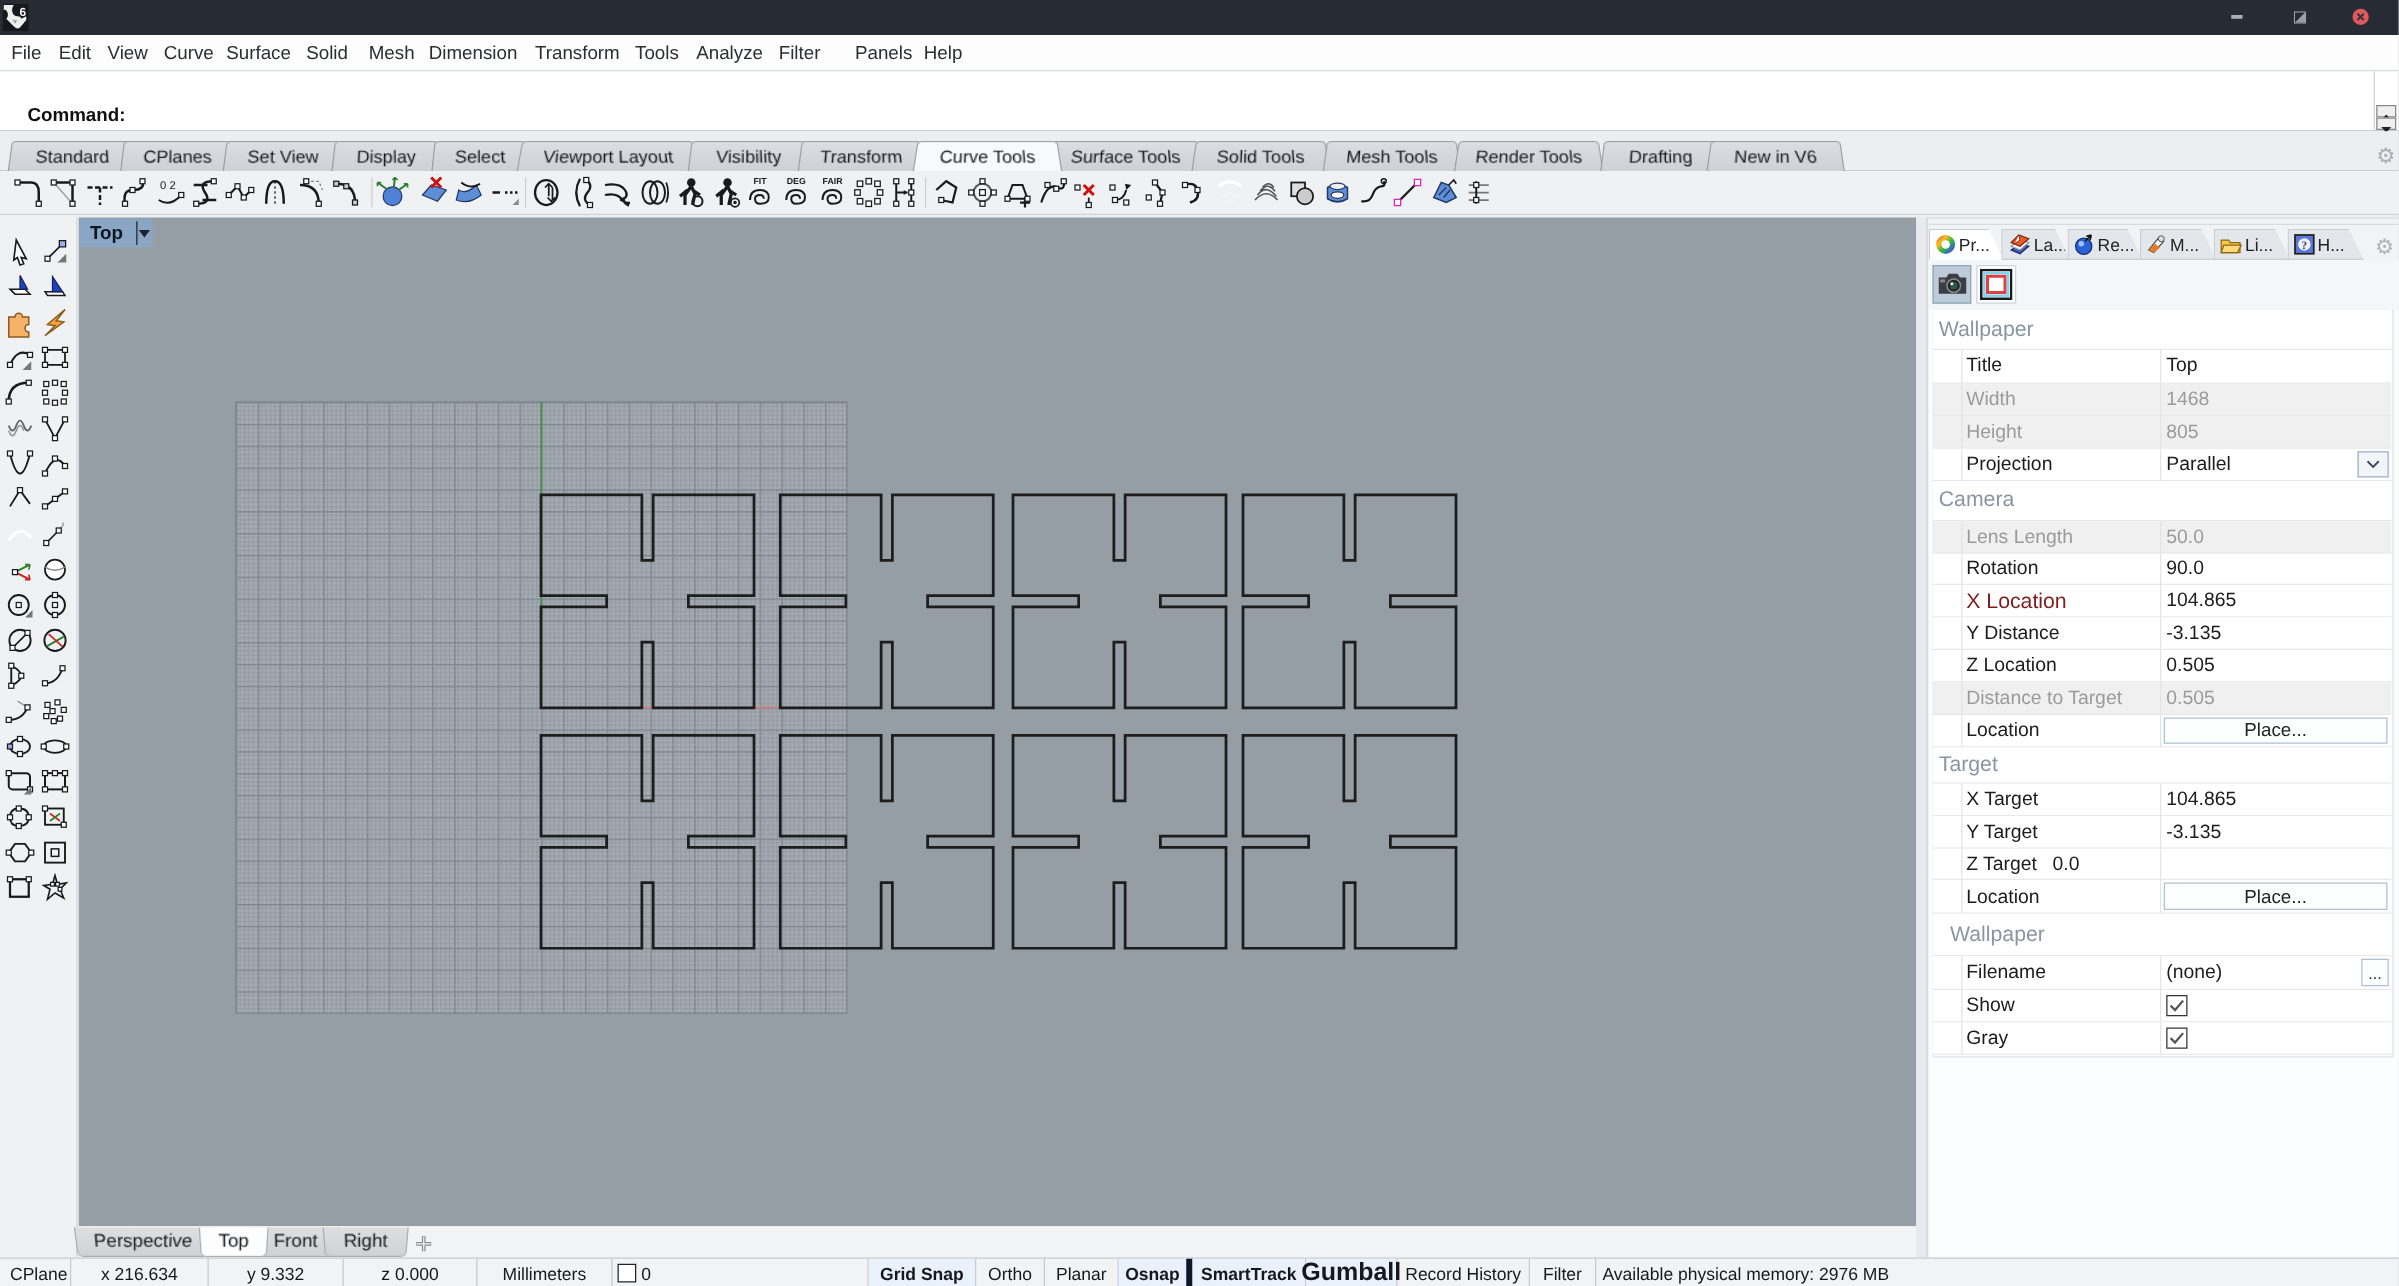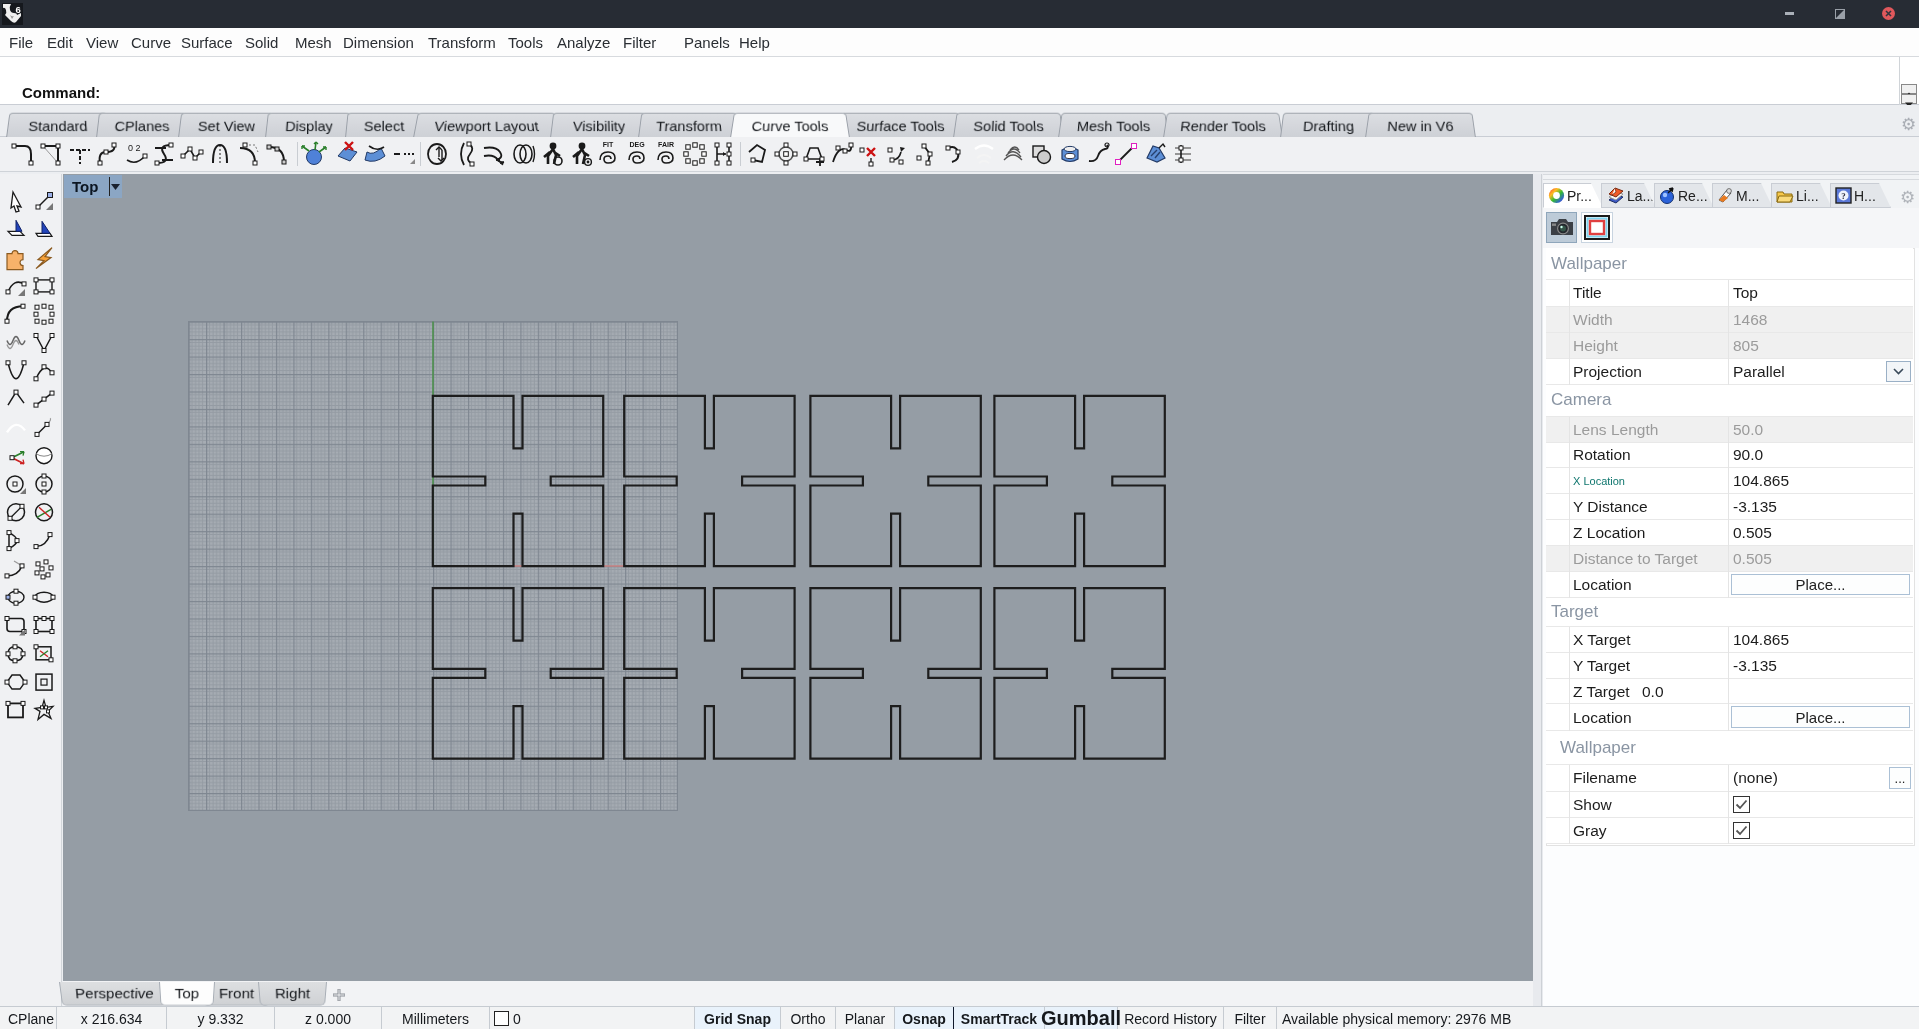--- a/index.html
+++ b/index.html
@@ -673,21 +673,21 @@
 <div style="position:absolute;left:1573px;top:416.5px;height:26.0px;display:flex;align-items:center;font-size:15.5px;color:#9b9b9b">Lens Length</div>
 <div style="position:absolute;left:1733px;top:416.5px;height:26.0px;display:flex;align-items:center;font-size:15.5px;color:#9b9b9b">50.0</div>
 <div style="position:absolute;left:1546px;top:442.5px;width:367px;height:25.5px;background:#fff;border-bottom:1px solid #e8e8e8;box-sizing:border-box"></div>
 <div style="position:absolute;left:1568.5px;top:442.5px;width:1px;height:25.5px;background:#e4e4e4"></div>
 <div style="position:absolute;left:1728px;top:442.5px;width:1px;height:25.5px;background:#e4e4e4"></div>
 <div style="position:absolute;left:1573px;top:442.5px;height:25.5px;display:flex;align-items:center;font-size:15.5px;color:#1c1c1c">Rotation</div>
 <div style="position:absolute;left:1733px;top:442.5px;height:25.5px;display:flex;align-items:center;font-size:15.5px;color:#1c1c1c">90.0</div>
 <div style="position:absolute;left:1546px;top:468.0px;width:367px;height:26.0px;background:#fff;border-bottom:1px solid #e8e8e8;box-sizing:border-box"></div>
 <div style="position:absolute;left:1568.5px;top:468.0px;width:1px;height:26.0px;background:#e4e4e4"></div>
 <div style="position:absolute;left:1728px;top:468.0px;width:1px;height:26.0px;background:#e4e4e4"></div>
-<div style="position:absolute;left:1573px;top:468.0px;height:26.0px;display:flex;align-items:center;font-size:11px;color:#0f766e">X Location</div>
+<div style="position:absolute;left:1573px;top:468.0px;height:26.0px;display:flex;align-items:center;font-size:17px;color:#7f1d1d">X Location</div>
 <div style="position:absolute;left:1733px;top:468.0px;height:26.0px;display:flex;align-items:center;font-size:15.5px;color:#1c1c1c">104.865</div>
 <div style="position:absolute;left:1546px;top:494.0px;width:367px;height:26.0px;background:#fff;border-bottom:1px solid #e8e8e8;box-sizing:border-box"></div>
 <div style="position:absolute;left:1568.5px;top:494.0px;width:1px;height:26.0px;background:#e4e4e4"></div>
 <div style="position:absolute;left:1728px;top:494.0px;width:1px;height:26.0px;background:#e4e4e4"></div>
 <div style="position:absolute;left:1573px;top:494.0px;height:26.0px;display:flex;align-items:center;font-size:15.5px;color:#1c1c1c">Y Distance</div>
 <div style="position:absolute;left:1733px;top:494.0px;height:26.0px;display:flex;align-items:center;font-size:15.5px;color:#1c1c1c">-3.135</div>
 <div style="position:absolute;left:1546px;top:520.0px;width:367px;height:26.0px;background:#fff;border-bottom:1px solid #e8e8e8;box-sizing:border-box"></div>
 <div style="position:absolute;left:1568.5px;top:520.0px;width:1px;height:26.0px;background:#e4e4e4"></div>
 <div style="position:absolute;left:1728px;top:520.0px;width:1px;height:26.0px;background:#e4e4e4"></div>
 <div style="position:absolute;left:1573px;top:520.0px;height:26.0px;display:flex;align-items:center;font-size:15.5px;color:#1c1c1c">Z Location</div>
@@ -754,21 +754,21 @@
 <div class="abs" style="left:0;top:1006px;width:1919px;height:23px;background:#f2f3f4;border-top:1px solid #c6cbd1;box-sizing:border-box">
 <div style="position:absolute;left:0px;top:0;width:57px;height:23px;background:transparent;border-right:1px solid #c6cbd1;box-sizing:border-box;display:flex;align-items:center;justify-content:flex-start;padding-left:8px;font-size:14px;font-weight:400;color:#15181c">CPlane</div>
     <div style="position:absolute;left:57px;top:0;width:110px;height:23px;background:transparent;border-right:1px solid #c6cbd1;box-sizing:border-box;display:flex;align-items:center;justify-content:center;font-size:14px;font-weight:400;color:#15181c">x 216.634</div>
     <div style="position:absolute;left:167px;top:0;width:108px;height:23px;background:transparent;border-right:1px solid #c6cbd1;box-sizing:border-box;display:flex;align-items:center;justify-content:center;font-size:14px;font-weight:400;color:#15181c">y 9.332</div>
     <div style="position:absolute;left:275px;top:0;width:107px;height:23px;background:transparent;border-right:1px solid #c6cbd1;box-sizing:border-box;display:flex;align-items:center;justify-content:center;font-size:14px;font-weight:400;color:#15181c">z 0.000</div>
     <div style="position:absolute;left:382px;top:0;width:108px;height:23px;background:transparent;border-right:1px solid #c6cbd1;box-sizing:border-box;display:flex;align-items:center;justify-content:center;font-size:14px;font-weight:400;color:#15181c">Millimeters</div>
     <div style="position:absolute;left:490px;top:0;width:205px;height:23px;background:transparent;border-right:1px solid #c6cbd1;box-sizing:border-box;display:flex;align-items:center;justify-content:center;font-size:14px;font-weight:400;color:#15181c"></div>
     <div style="position:absolute;left:695px;top:0;width:86px;height:23px;background:#e9f2fb;border-right:1px solid #c6cbd1;box-sizing:border-box;display:flex;align-items:center;justify-content:center;font-size:14px;font-weight:700;color:#15181c">Grid Snap</div>
     <div style="position:absolute;left:781px;top:0;width:55px;height:23px;background:transparent;border-right:1px solid #c6cbd1;box-sizing:border-box;display:flex;align-items:center;justify-content:center;font-size:14px;font-weight:400;color:#15181c">Ortho</div>
     <div style="position:absolute;left:836px;top:0;width:59px;height:23px;background:transparent;border-right:1px solid #c6cbd1;box-sizing:border-box;display:flex;align-items:center;justify-content:center;font-size:14px;font-weight:400;color:#15181c">Planar</div>
-    <div style="position:absolute;left:895px;top:0;width:59px;height:23px;background:#e9f2fb;border-right:1px solid #0f172a;box-sizing:border-box;display:flex;align-items:center;justify-content:center;font-size:14px;font-weight:700;color:#15181c">Osnap</div>
+    <div style="position:absolute;left:895px;top:0;width:59px;height:23px;background:#e9f2fb;border-right:5px solid #0f172a;box-sizing:border-box;display:flex;align-items:center;justify-content:center;font-size:14px;font-weight:700;color:#15181c">Osnap</div>
     <div style="position:absolute;left:954px;top:0;width:91px;height:23px;background:#e9f2fb;border-right:1px solid #c6cbd1;box-sizing:border-box;display:flex;align-items:center;justify-content:center;font-size:14px;font-weight:700;color:#15181c">SmartTrack</div>
     <div style="position:absolute;left:1045px;top:0;width:73px;height:23px;background:#e9f2fb;border-right:1px solid #c6cbd1;box-sizing:border-box;display:flex;align-items:center;justify-content:center;font-size:20px;font-weight:700;color:#15181c">Gumball</div>
     <div style="position:absolute;left:1118px;top:0;width:106px;height:23px;background:transparent;border-right:1px solid #c6cbd1;box-sizing:border-box;display:flex;align-items:center;justify-content:center;font-size:14px;font-weight:400;color:#15181c">Record History</div>
     <div style="position:absolute;left:1224px;top:0;width:53px;height:23px;background:transparent;border-right:1px solid #c6cbd1;box-sizing:border-box;display:flex;align-items:center;justify-content:center;font-size:14px;font-weight:400;color:#15181c">Filter</div>
     <div style="position:absolute;left:494px;top:3.5px;width:15px;height:15px;border:1.6px solid #222;background:#fff;box-sizing:border-box"></div>
     <div style="position:absolute;left:513px;top:0;height:23px;display:flex;align-items:center;font-size:14px;color:#15181c">0</div>
     <div style="position:absolute;left:1282px;top:0;height:23px;display:flex;align-items:center;font-size:14px;color:#15181c">Available physical memory: 2976 MB</div>
 </div>
 
 </body></html>

